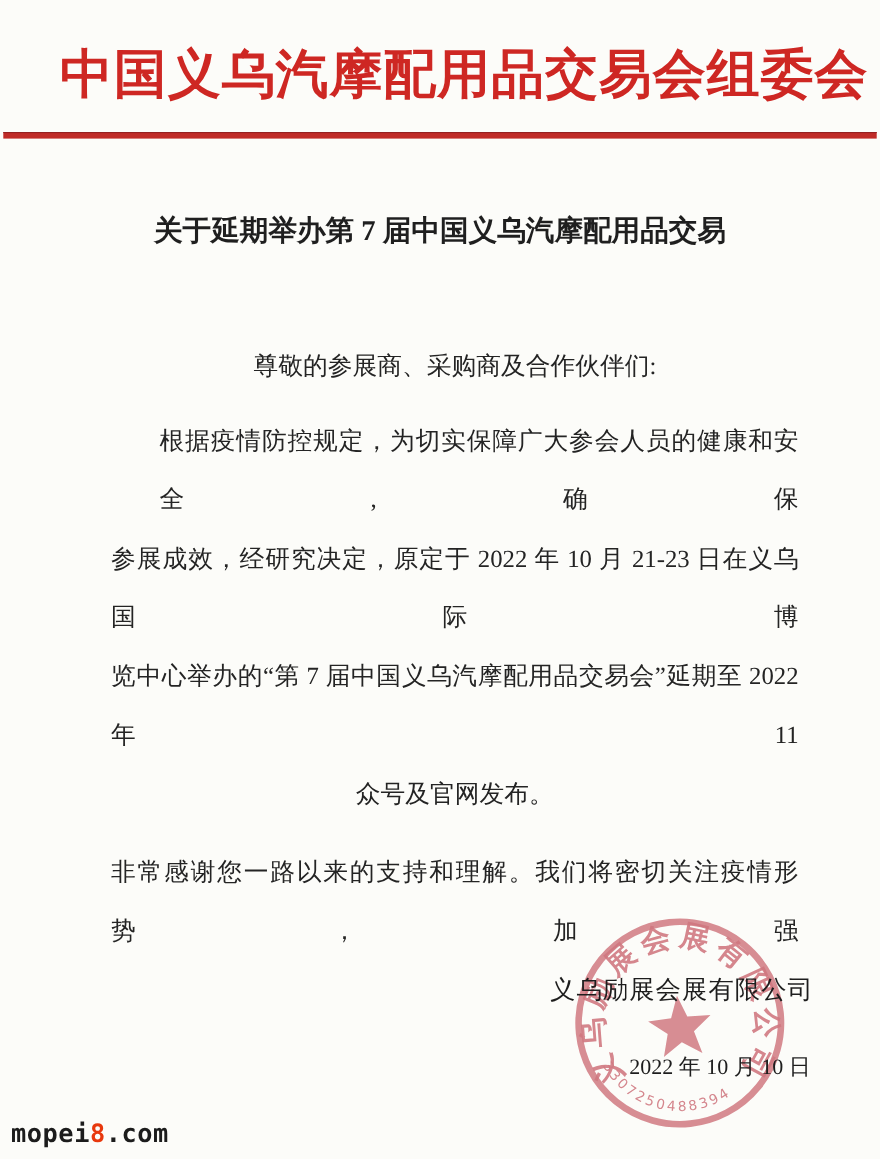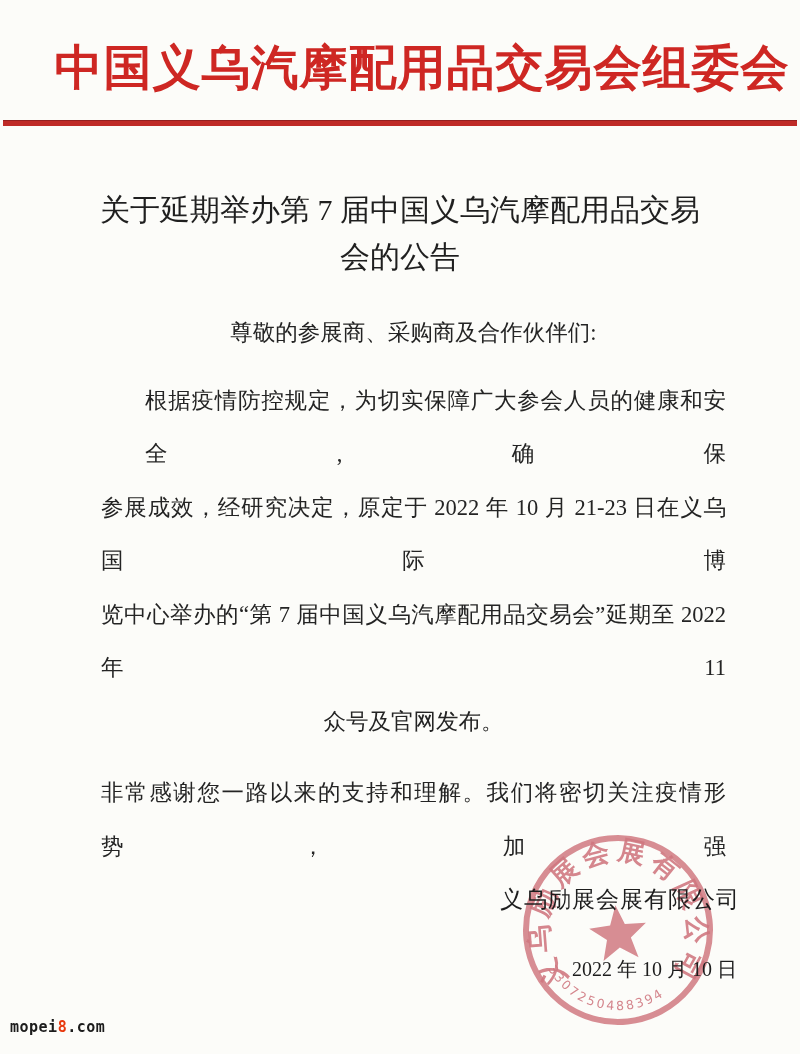--- a/index.html
+++ b/index.html
@@ -20,21 +20,21 @@
     padding-left:22px;
   }
   .red-rule{
     position:absolute;top:120px;left:3px;right:3px;height:5px;
     background:#bf2b27;
     border-top:1px solid #952020;
   }
   .doc-title{
     position:absolute;top:186px;left:0;width:100%;
     text-align:center;
-    font-size:30px;font-weight:normal;color:#1f1f1f;
+    font-size:26px;font-weight:bold;color:#1f1f1f;
     line-height:47px;
   }
   .body-text{
     position:absolute;left:85px;width:657px;top:306px;
     font-size:22.5px;color:#242424;
     line-height:53.5px;
   }
   .para{margin:16px;padding:0;}
   .p1{margin-top:14px;}
   .p2{margin-top:18px;}
@@ -68,36 +68,35 @@
   }
   .stamp-serial{
     font-size:12.5px;
     letter-spacing:2.5px;
     font-family:"DejaVu Sans", sans-serif;
   }
   .watermark{
     position:absolute;left:10px;top:1018px;
     font-family:"DejaVu Sans Mono", monospace;
     font-weight:bold;
-    font-size:15px;color:#1c1c1c;
+    font-size:23px;color:#1c1c1c;
     letter-spacing:0.5px;
   }
 </style>
 </head>
 <body>
 
 <div class="page">
 
   <div class="org-title">中国义乌汽摩配用品交易会组委会</div>
 
   <div class="red-rule"></div>
 
   <div class="doc-title">
     <div>关于延期举办第 7 届中国义乌汽摩配用品交易</div>
-    <div>会的公告</div>
   </div>
 
   <div class="body-text">
     <div class="lline">尊敬的参展商、采购商及合作伙伴们:</div>
 
     <div class="para p1">
       <div class="jline indent">根据疫情防控规定，为切实保障广大参会人员的健康和安全,确保</div>
       <div class="jline">参展成效，经研究决定，原定于 2022 年 10 月 21-23 日在义乌国际博</div>
       <div class="jline">览中心举办的“第 7 届中国义乌汽摩配用品交易会”延期至 2022 年 11</div>
       <div class="lline">众号及官网发布。</div>

